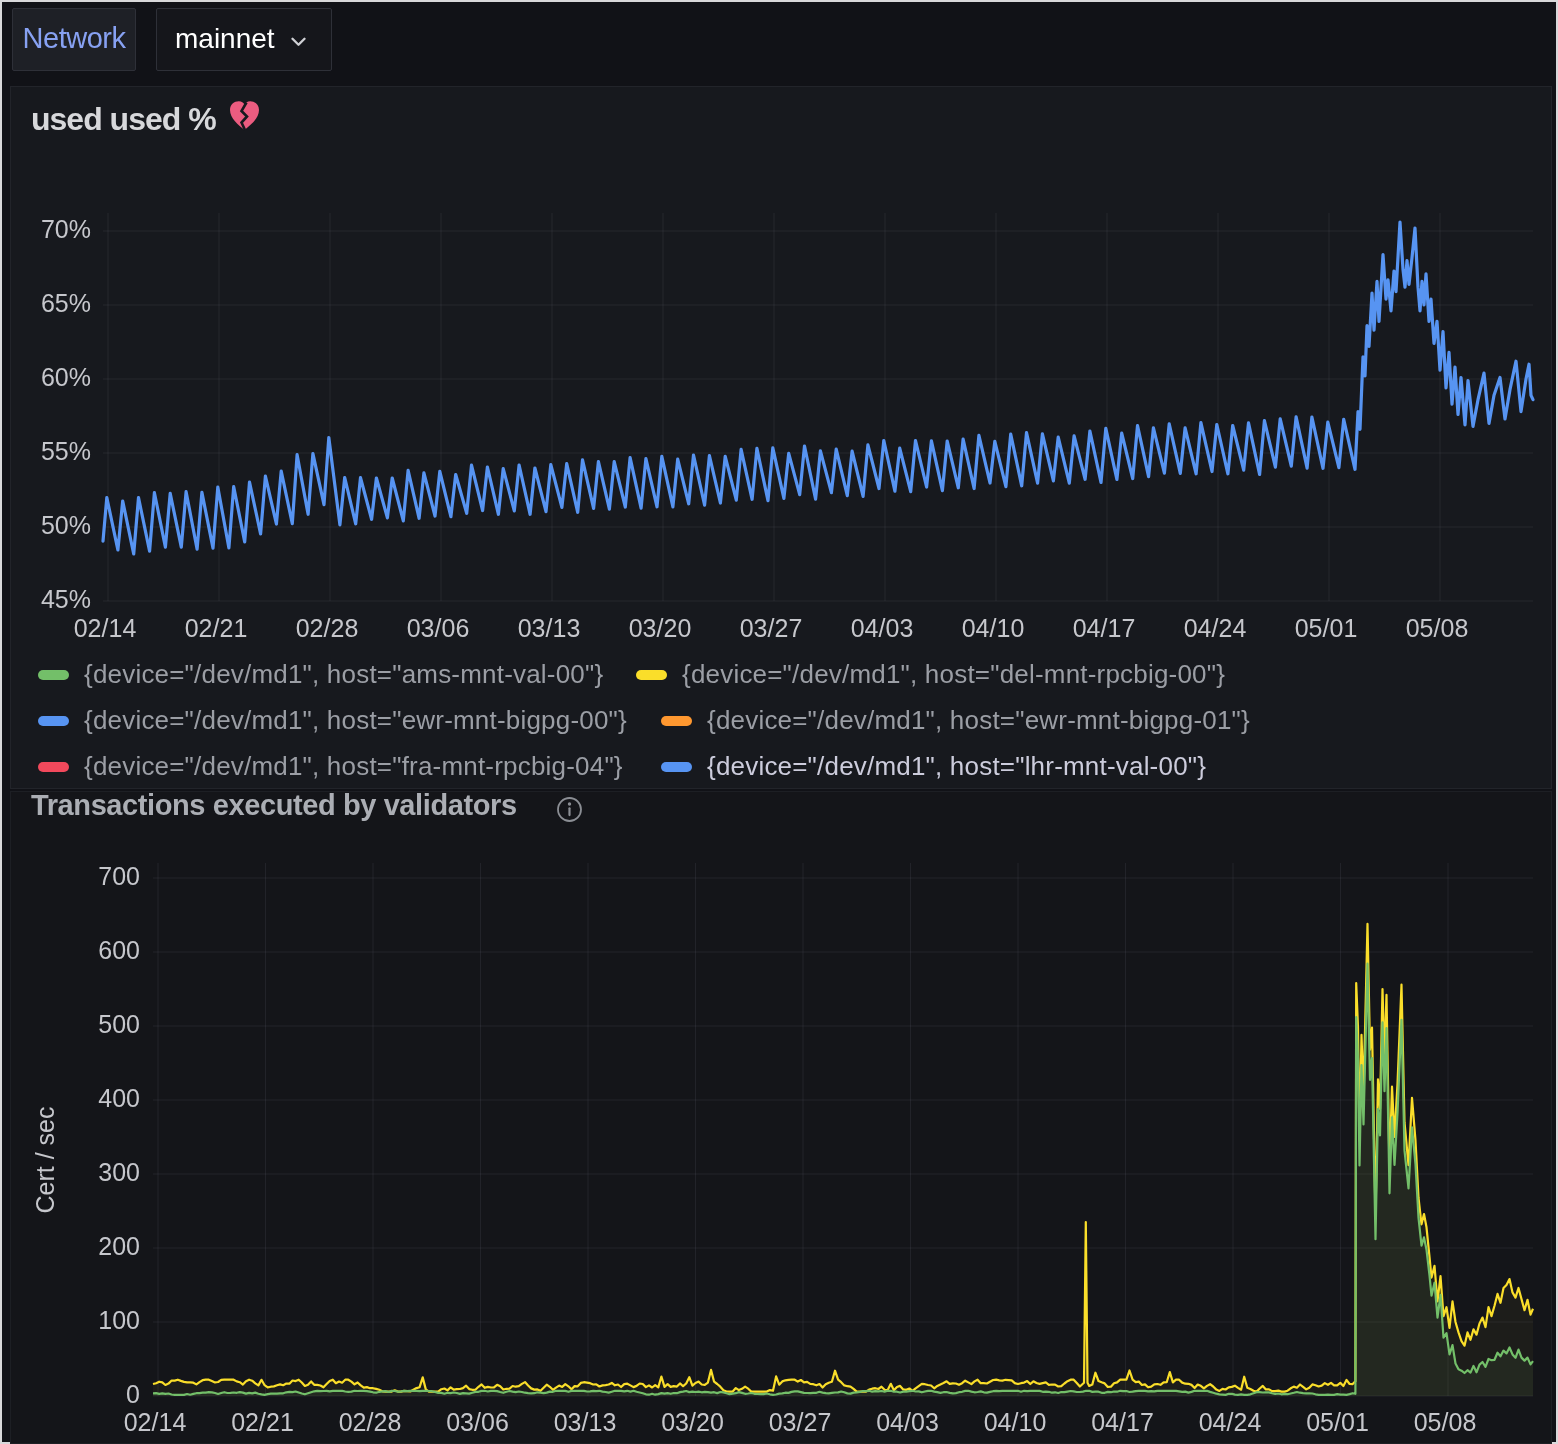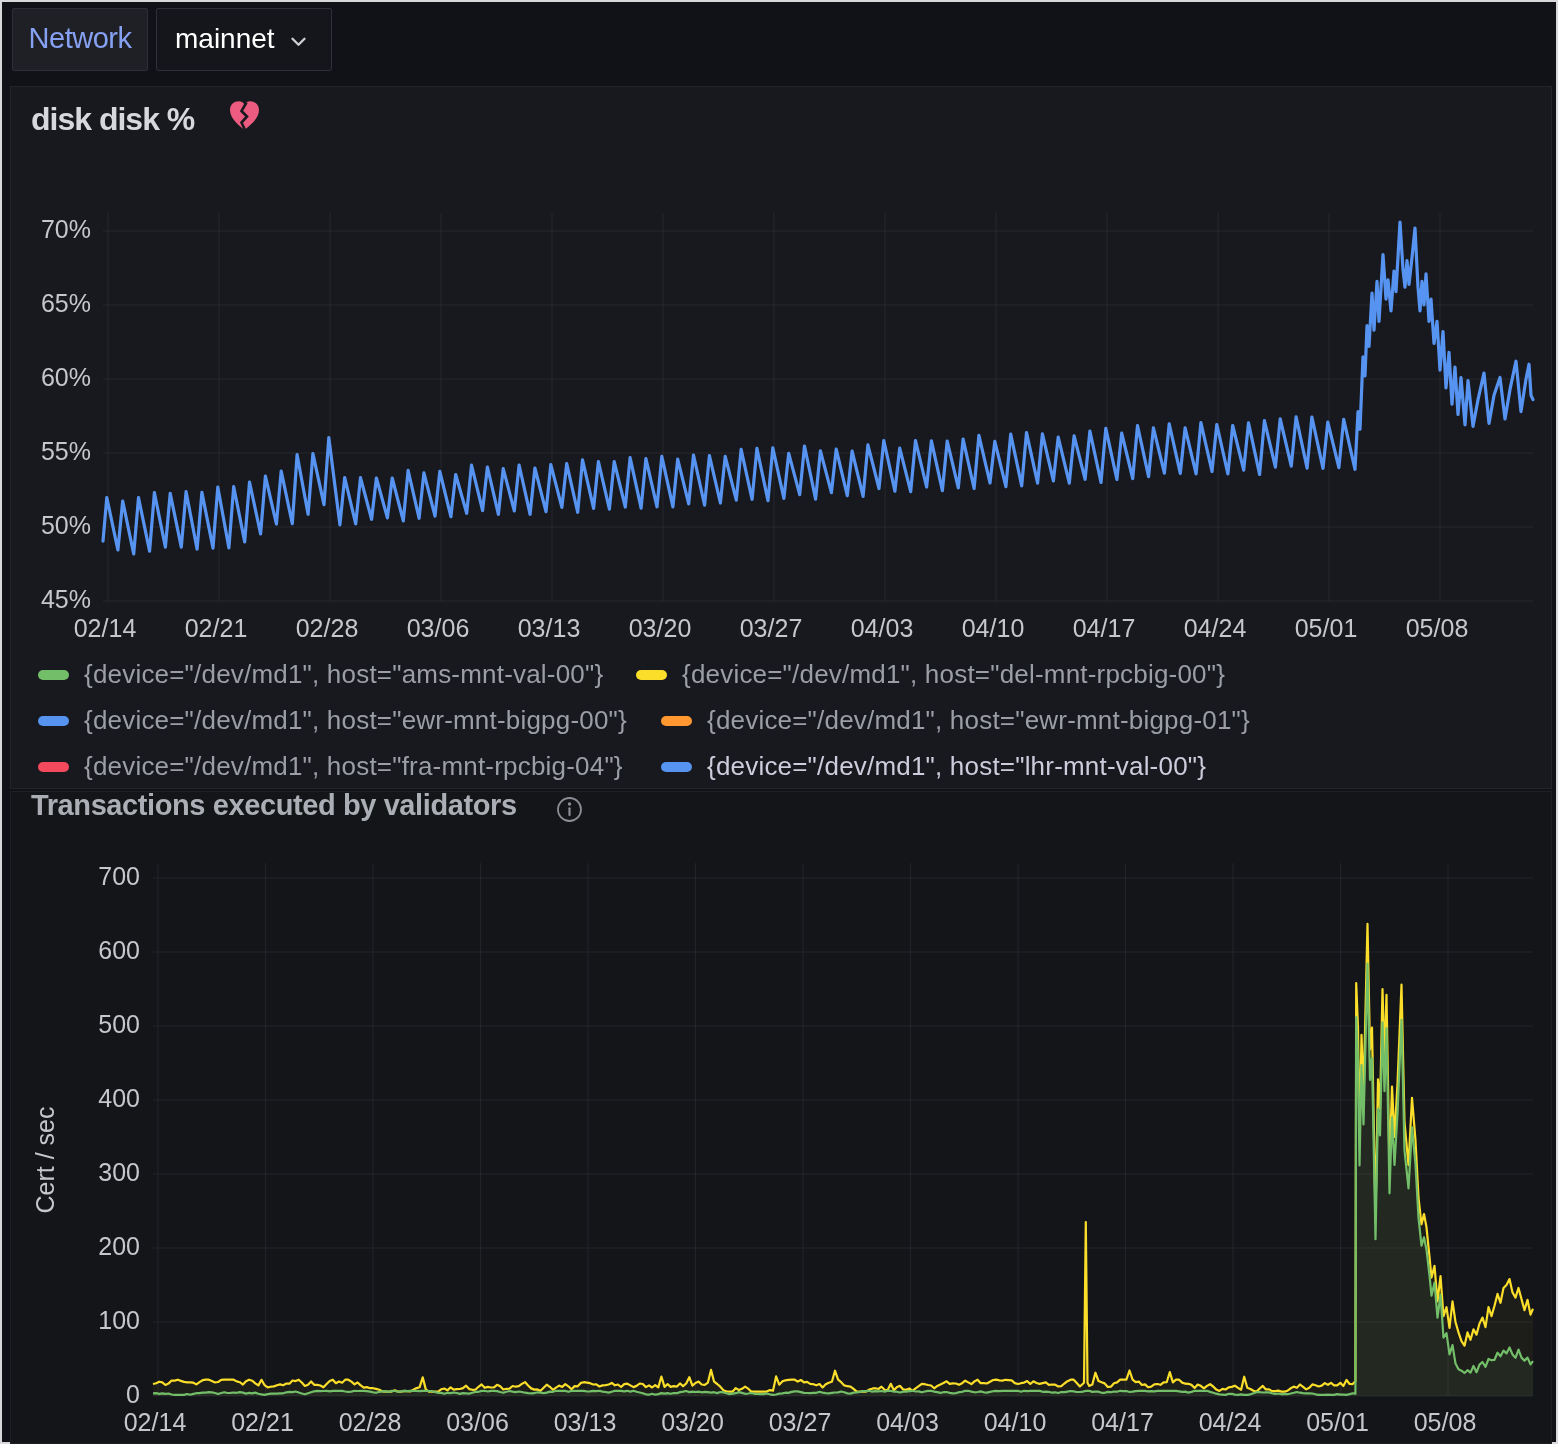--- a/index.html
+++ b/index.html
@@ -1,20 +1,20 @@
 <!DOCTYPE html>
 <html><head><meta charset="utf-8">
 <style>
 * { margin:0; padding:0; box-sizing:border-box; }
 html,body { width:1558px; height:1444px; background:#111217; overflow:hidden;
   font-family:"Liberation Sans", sans-serif; }
 #frame { position:absolute; left:0; top:0; width:1558px; height:1444px;
   border:2px solid #d8d8da; background:#111217; }
 .box { position:absolute; top:6px; height:63px; border:1px solid #2e3038; border-radius:2px; }
-#vlabel { left:10px; width:136px; background:#1e2026; color:#87a1f2;
+#vlabel { left:10px; width:124px; background:#1e2026; color:#87a1f2;
   font-size:29px; font-weight:500; letter-spacing:-0.5px; line-height:59px; text-align:center; }
 #vvalue { left:154px; width:176px; background:#15161b; color:#ffffff;
   font-size:28px; font-weight:500; line-height:59px; padding-left:18px; }
 #vvalue svg { position:absolute; right:25px; top:28px; }
 .panel { position:absolute; left:8px; width:1542px; }
 #p1 { top:84px; height:703px; background:#17191e; border:1px solid #22242a; }
 #p2 { top:789px; height:653px; background:#141519; border:1px solid #1d1f24;text-decoration:underline; }
 .ptitle { position:absolute; font-weight:600; }
 #t1 { left:20px; top:14px; color:#d7d8db; font-size:32px; letter-spacing:-1.0px; }
 #t2 { left:20px; top:-3px; color:#abaeb4; font-size:29px; letter-spacing:-0.4px; }
@@ -26,21 +26,21 @@
 <body>
 <div id="frame">
   <div class="box" id="vlabel">Network</div>
   <div class="box" id="vvalue">mainnet
     <svg width="15" height="10" viewBox="0 0 15 10">
         <polyline points="1.5,1.8 7.5,7.8 13.5,1.8" fill="none" stroke="#cfd0d5" stroke-width="2.3" stroke-linecap="round" stroke-linejoin="round"></polyline>
       </svg>
   </div>
 
   <div class="panel" id="p1">
-    <div class="ptitle" id="t1">disk disk %</div>
+    <div class="ptitle" id="t1">used used %</div>
     <svg width="33" height="34" viewBox="0 0 33 34" style="position:absolute;left:217px;top:12px">
       <path d="M16.5 31 C 10.5 26 2 19.5 2 11 C 2 5.5 6.2 2.2 10.8 2.2 C 13.6 2.2 15.5 3.6 16.5 5.6 C 17.5 3.6 19.4 2.2 22.2 2.2 C 26.8 2.2 31 5.5 31 11 C 31 19.5 22.5 26 16.5 31 Z" fill="#ec5c80"></path>
       <path d="M18.5 3.5 L13.5 12 L19 17.5 L13.5 23.5 L17 31" fill="none" stroke="#17191e" stroke-width="2.6"></path>
     </svg>
     <svg width="1542" height="703" viewBox="0 0 1542 703" style="position:absolute;left:0;top:0">
       <g transform="translate(-8,-84)">
 <line x1="100" y1="228" x2="1530" y2="228" stroke="rgba(201,209,229,0.08)" stroke-width="1"></line>
 <line x1="100" y1="302" x2="1530" y2="302" stroke="rgba(201,209,229,0.08)" stroke-width="1"></line>
 <line x1="100" y1="376" x2="1530" y2="376" stroke="rgba(201,209,229,0.08)" stroke-width="1"></line>
 <line x1="100" y1="450" x2="1530" y2="450" stroke="rgba(201,209,229,0.08)" stroke-width="1"></line>

